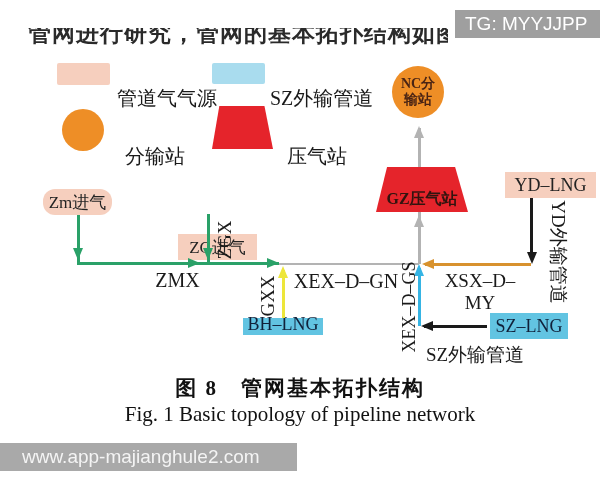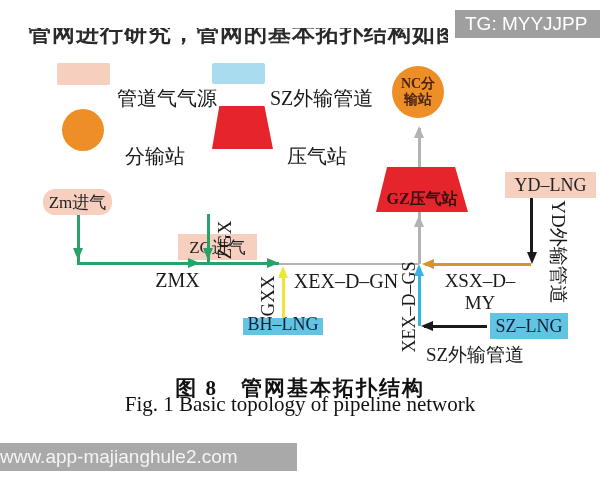--- a/index.html
+++ b/index.html
@@ -7,21 +7,21 @@
   .abs { position:absolute; }
 
   
   .top-text-clip { left:28px; top:28px; width:420px; height:18px; overflow:hidden; }
   .top-text-clip .inner { font-weight:bold; font-size:23px; color:#2a2a2a; white-space:nowrap; margin-top:-10px; letter-spacing:1px; }
 
   
   .tg-badge { left:455px; top:10px; width:145px; height:28px; background:#9f9f9f; color:#fff;
               font-family:"Liberation Sans", sans-serif; font-size:19px; display:flex; align-items:center; padding-left:10px; }
   .watermark-bar { left:0; top:443px; width:297px; height:28px; background:#a9a9a9; color:#f4f4f4;
-              font-family:"Liberation Sans", sans-serif; font-size:19px; display:flex; align-items:center; padding-left:0; }
+              font-family:"Liberation Sans", sans-serif; font-size:19px; display:flex; align-items:center; padding-left:22px; }
 
   
   .swatch { border-radius:2px; }
   .sw-pipe { left:57px; top:63px; width:53px; height:22px; background:#f6cfbe; }
   .sw-lng  { left:212px; top:63px; width:53px; height:21px; background:#a9dcee; }
   .legend-label { font-size:20px; color:#1a1a1a;margin-top:24px; }
   .ll-1 { left:117px; top:61px; }
   .ll-2 { left:270px; top:61px; }
   .ll-3 { left:125px; top:119px; }
   .ll-4 { left:287px; top:119px; }
@@ -88,21 +88,21 @@
   .el-xsx { left:430px; top:270px; width:100px; font-size:19px; }
   .el-szp { left:420px; top:342px; width:110px; font-size:19px; text-align:center; }
   .vlabel { display:flex; align-items:center; justify-content:center; }
   .el-zgx { left:195px; top:230px; width:60px; height:20px; transform:rotate(-90deg); font-size:19px; }
   .el-gxx { left:238px; top:286px; width:60px; height:20px; transform:rotate(-90deg); font-size:19px; }
   .el-gs  { left:354px; top:297px; width:110px; height:20px; transform:rotate(-90deg); font-size:18px; }
   .el-ydp { left:498px; top:241px; width:120px; height:22px; transform:rotate(90deg); font-size:19px; }
 
   
   .caption-zh { left:0; top:374px; width:600px; text-align:center; font-weight:bold; font-size:21px; color:#111; letter-spacing:2px; }
-  .caption-en { left:0; top:392px; width:600px; text-align:center; font-size:21px; color:#111; }
+  .caption-en { left:0; top:402px; width:600px; text-align:center; font-size:21px; color:#111; }
 </style>
 </head>
 <body>
 
 <div class="abs top-text-clip">
   <div class="inner">管网进行研究，管网的基本拓扑结构如图 1 所示。</div>
 </div>
 
 <div class="abs tg-badge">
   <span>TG: MYYJJPP</span>

